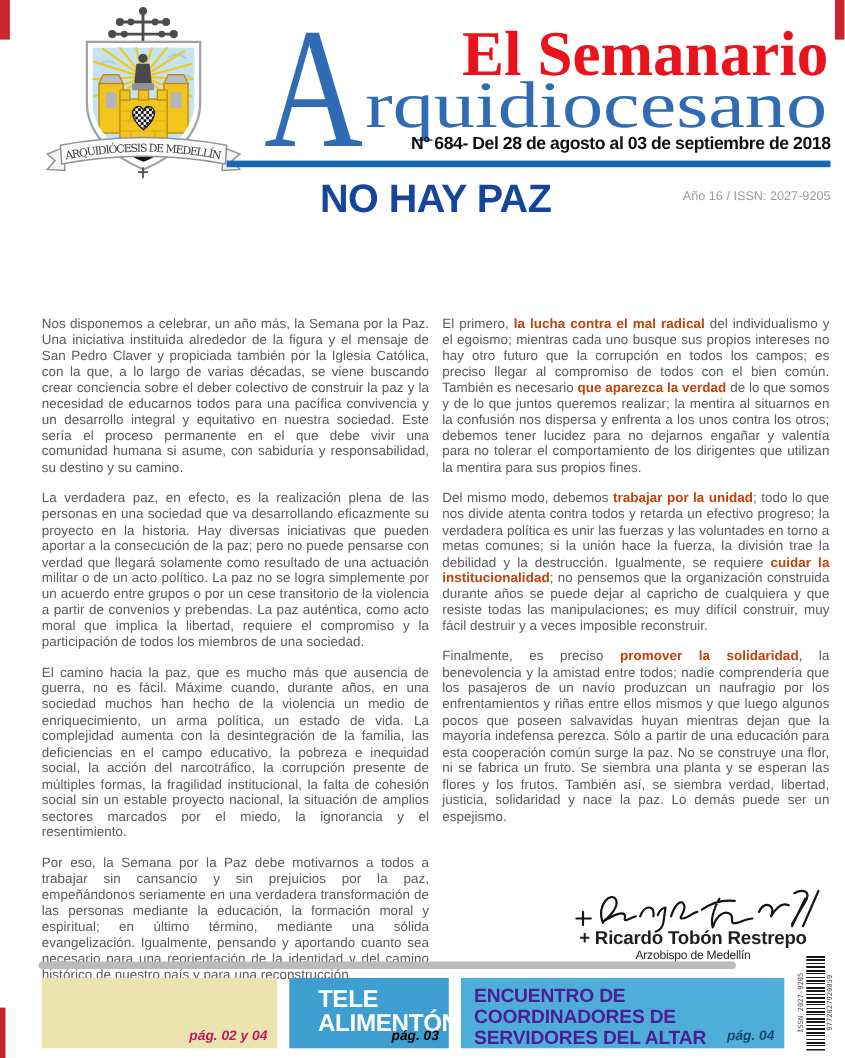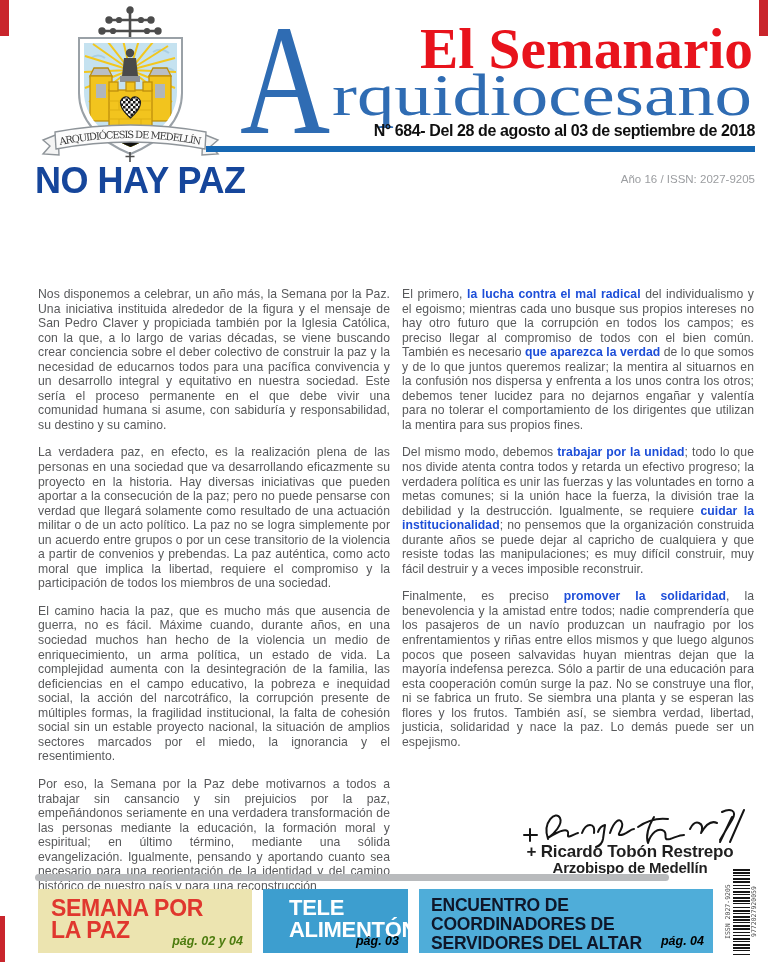--- a/index.html
+++ b/index.html
@@ -13,47 +13,47 @@
   
   .crest{position:absolute;left:33px;top:6px;overflow:visible;}
   
   .masthead-svg{position:absolute;left:205px;top:18px;overflow:visible;}
   .issue-line{position:absolute;right:13px;top:122px;font-weight:bold;font-size:16px;
               letter-spacing:-0.4px;color:#101010;white-space:nowrap;}
   .issue-line .num{font-weight:bold;}
   .blue-rule{position:absolute;left:206px;top:146px;width:549px;height:6px;background:#1668b3;}
   .meta-line{position:absolute;right:13px;top:157px;font-size:11.5px;color:#9b9da0;margin-top:16px;}
   
-  .headline{position:absolute;left:35px;top:165px;width:722px;
+  .headline{position:absolute;left:35px;top:165px;width:722px;text-align:center;
             color:#16469b;font-weight:bold;font-size:36px;line-height:31.5px;letter-spacing:-0.5px;}
   
   .article{position:absolute;left:38px;top:239px;width:716px;display:flex;gap:12px;margin-top:48px;}
   .col{width:352px;}
   .col p{margin:0 0 13px 0;font-size:12.2px;line-height:14.55px;text-align:justify;
          color:#58595b;letter-spacing:0.05px;}
-  .col p b{color:#1d4ed8;}
+  .col p b{color:#c2410c;}
   
   .signature{position:absolute;right:14px;top:804px;width:248px;text-align:center;color:#1f1f1f;}
   .signature .script{margin-left:10px;}
   .sig-name{font-weight:bold;font-size:17px;line-height:16px;letter-spacing:-0.2px;margin-top:-8px;}
-  .sig-role{font-weight:bold;font-size:15px;line-height:16px;letter-spacing:-0.2px;}
+  .sig-role{font-weight:normal;font-size:11px;line-height:16px;letter-spacing:-0.2px;}
   
   .divider{position:absolute;left:35px;top:874px;width:634px;height:7px;border-radius:4px;background:#b9bbbd;}
   .fbox{position:absolute;top:889px;height:64px;box-sizing:border-box;}
   .fbox .ftitle{white-space:pre-line;font-weight:bold;}
   .fbox .fpage{position:absolute;right:9px;bottom:5px;font-style:italic;font-weight:bold;font-size:12.5px;}
   .fbox1{left:38px;width:214px;background:#ece4b0;}
   .fbox1 .ftitle{color:#e0372e;font-size:23px;line-height:22px;letter-spacing:-0.3px;padding:8px 0 0 13px;}
-  .fbox1 .fpage{color:#4d7c0f;}
+  .fbox1 .fpage{color:#be185d;}
   .fbox2{left:263px;width:145px;background:#3d9ecf;}
   .fbox2 .ftitle{color:#ffffff;font-size:22px;line-height:22px;letter-spacing:-0.3px;padding:8px 0 0 26px;}
   .fbox2 .fpage{color:#000000;}
   .fbox3{left:419px;width:294px;background:#4fadd9;}
-  .fbox3 .ftitle{color:#0f172a;font-size:17.5px;line-height:19px;letter-spacing:-0.2px;padding:7px 0 0 12px;}
-  .fbox3 .fpage{color:#000000;}
+  .fbox3 .ftitle{color:#4c1d95;font-size:17.5px;line-height:19px;letter-spacing:-0.2px;padding:7px 0 0 12px;}
+  .fbox3 .fpage{color:#0c4a6e;}
   
   .barcode{position:absolute;left:719px;top:866px;width:39px;height:92px;display:flex;
            align-items:stretch;justify-content:flex-end;gap:1px;background:#ffffff;}
   .barcode .vtext{writing-mode:vertical-rl;transform:rotate(180deg);font-family:"DejaVu Sans Mono",monospace;
                   font-size:6.5px;color:#4a4a4a;line-height:7px;text-align:center;}
   .bars{width:17px;height:86px;align-self:center;
         background:repeating-linear-gradient(180deg,#161616 0 1.6px,#ffffff 1.6px 3px,
                    #161616 3px 4.9px,#ffffff 4.9px 6.1px,#161616 6.1px 7.1px,#ffffff 7.1px 9.4px);}
 </style>
 </head>
@@ -174,22 +174,20 @@
         <path d="M204,8 c8,-4 16,-2 10,8 l-12,20 M214,13 l-12,25 M226,6 l-14,32"></path>
       </g>
     </svg>
     <div class="sig-name">+ Ricardo Tobón Restrepo</div>
     <div class="sig-role">Arzobispo de Medellín</div>
   </div>
 
   <div class="divider"></div>
 
   <div class="fbox fbox1">
-    <div class="ftitle">SEMANA POR
-LA PAZ</div>
     <div class="fpage">pág. 02 y 04</div>
   </div>
   <div class="fbox fbox2">
     <div class="ftitle">TELE
 ALIMENTÓN</div>
     <div class="fpage">pág. 03</div>
   </div>
   <div class="fbox fbox3">
     <div class="ftitle">ENCUENTRO DE
 COORDINADORES DE

